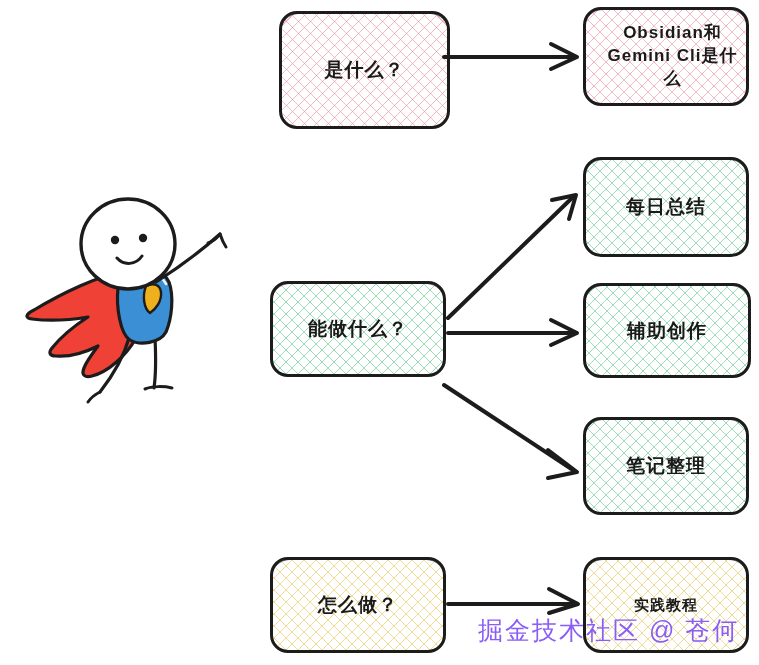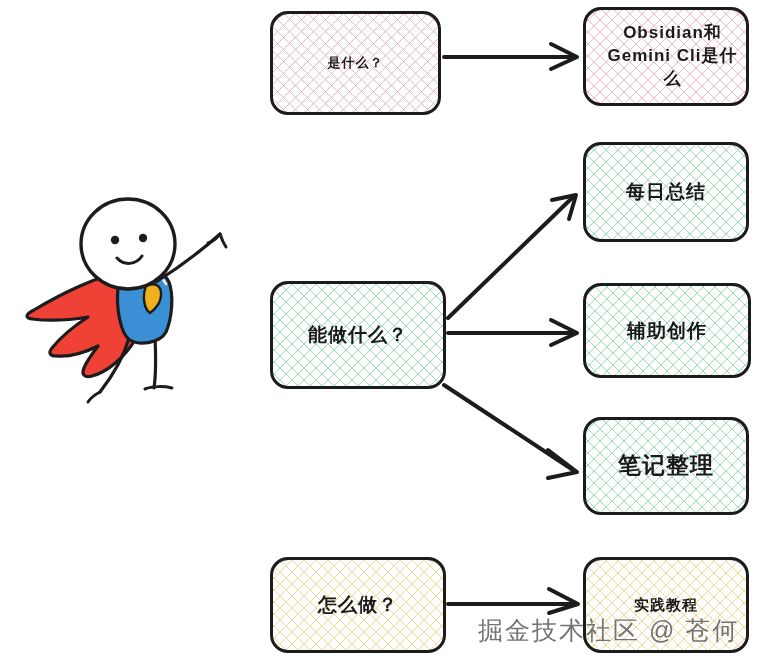--- a/index.html
+++ b/index.html
@@ -54,35 +54,35 @@
       repeating-linear-gradient(-45deg, rgba(78,196,126,.55) 0 1.1px, rgba(0,0,0,0) 1.1px 8.5px);
   }
   .hatch-yellow{
     background-color:#ffffff;
     background-image:
       repeating-linear-gradient(45deg, rgba(226,190,62,.55) 0 1.1px, rgba(0,0,0,0) 1.1px 8.5px),
       repeating-linear-gradient(-45deg, rgba(226,190,62,.55) 0 1.1px, rgba(0,0,0,0) 1.1px 8.5px);
   }
 
   
-  #n-what      {left:270px; top:11px;  width:171px; height:104px;  font-size:13px;}
+  #n-what      {left:279px; top:11px;  width:171px; height:118px;  font-size:19px;}
   #n-whatis    {left:583px; top:7px;   width:166px; height:99px;  font-size:17px;padding-left:13px;}
-  #n-cando     {left:270px; top:281px; width:176px; height:108px;  font-size:19px;}
-  #n-daily     {left:583px; top:142px; width:166px; height:100px; font-size:19px;}
+  #n-cando     {left:270px; top:281px; width:176px; height:96px;  font-size:19px;}
+  #n-daily     {left:583px; top:157px; width:166px; height:100px; font-size:19px;}
   #n-writing   {left:583px; top:283px; width:168px; height:95px;  font-size:19px;}
-  #n-notes     {left:583px; top:417px; width:166px; height:98px;  font-size:23px;text-align:right;}
+  #n-notes     {left:583px; top:417px; width:166px; height:98px;  font-size:19px;text-align:right;}
   #n-how       {left:270px; top:557px; width:176px; height:96px;  font-size:19px;align-items:center;}
   #n-tutorial  {left:583px; top:557px; width:166px; height:96px;  font-size:15px;}
 
   
   #watermark{
     position:absolute;
     left:478px; top:614px;
     font-size:25px;
-    color:#737373;
+    color:#8b5cf6;
     letter-spacing:2px;
     white-space:nowrap;
     z-index:6;
     font-weight:400;
   }
 
   #hero{position:absolute;left:4px;top:196px;width:250px;height:218px;z-index:2;}
   #arrows{position:absolute;left:0;top:0;width:759px;height:665px;z-index:5;pointer-events:none;}
 </style>
 </head>

